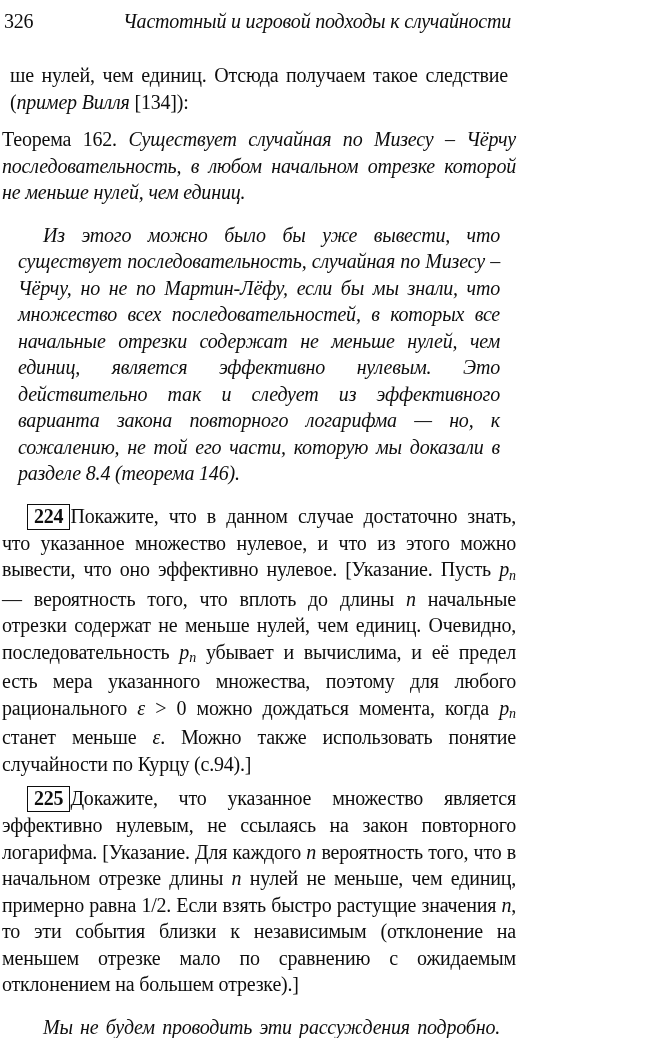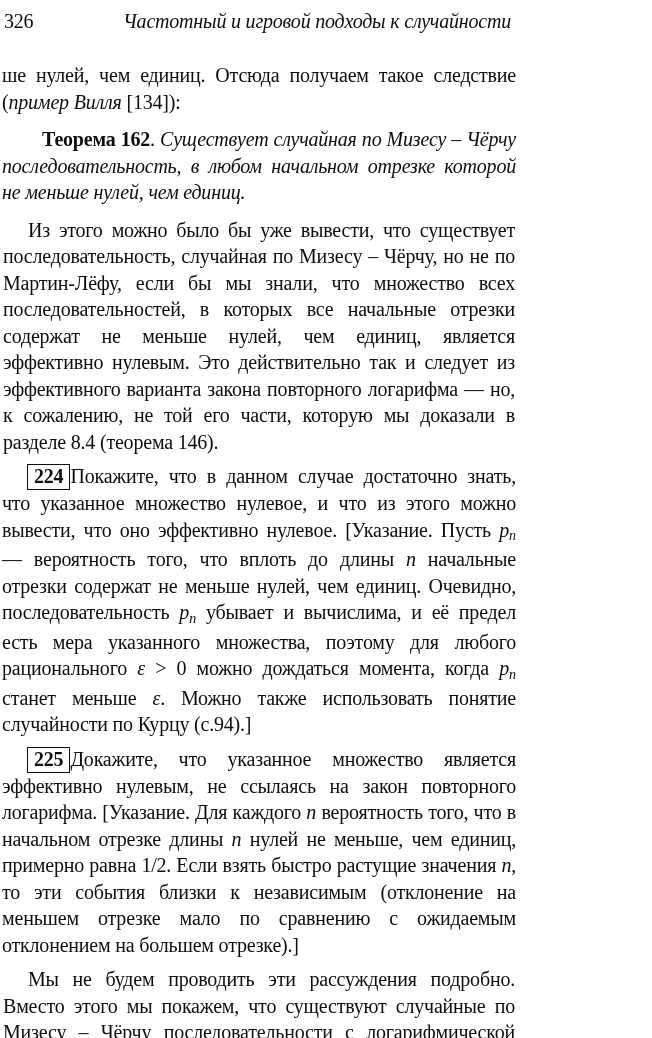--- a/index.html
+++ b/index.html
@@ -30,30 +30,30 @@
   }
   .runtitle {
     position: absolute;
     left: 121px;
     top: 0;
     font-style: italic;
     font-size: 20px;
     white-space: nowrap;
   }
   .para {
-    margin: 0;
+    margin: 8px;
     text-align: justify;
     text-indent: 25px;
   }
   .k-continuation { text-indent: 0; }
   .k-theorem { text-indent: 0; margin: 11px 0 11px 0; }
   .k-exercise { margin: 8px 0 8px 0; }
-  .k-body { margin: 1px; }
+  .k-body { margin: 16px; font-style: italic; }
   .it { font-style: italic; }
-  .bd { font-weight: bold; margin-left: 40px; }
+  .bd { font-weight: normal; }
   .sb {
     font-size: 70%;
     vertical-align: baseline;
     position: relative;
     bottom: -0.25em;
     letter-spacing: 0;
   }
   .sb.bd2 { font-weight: bold; }
   .exbox {
     display: inline-block;

